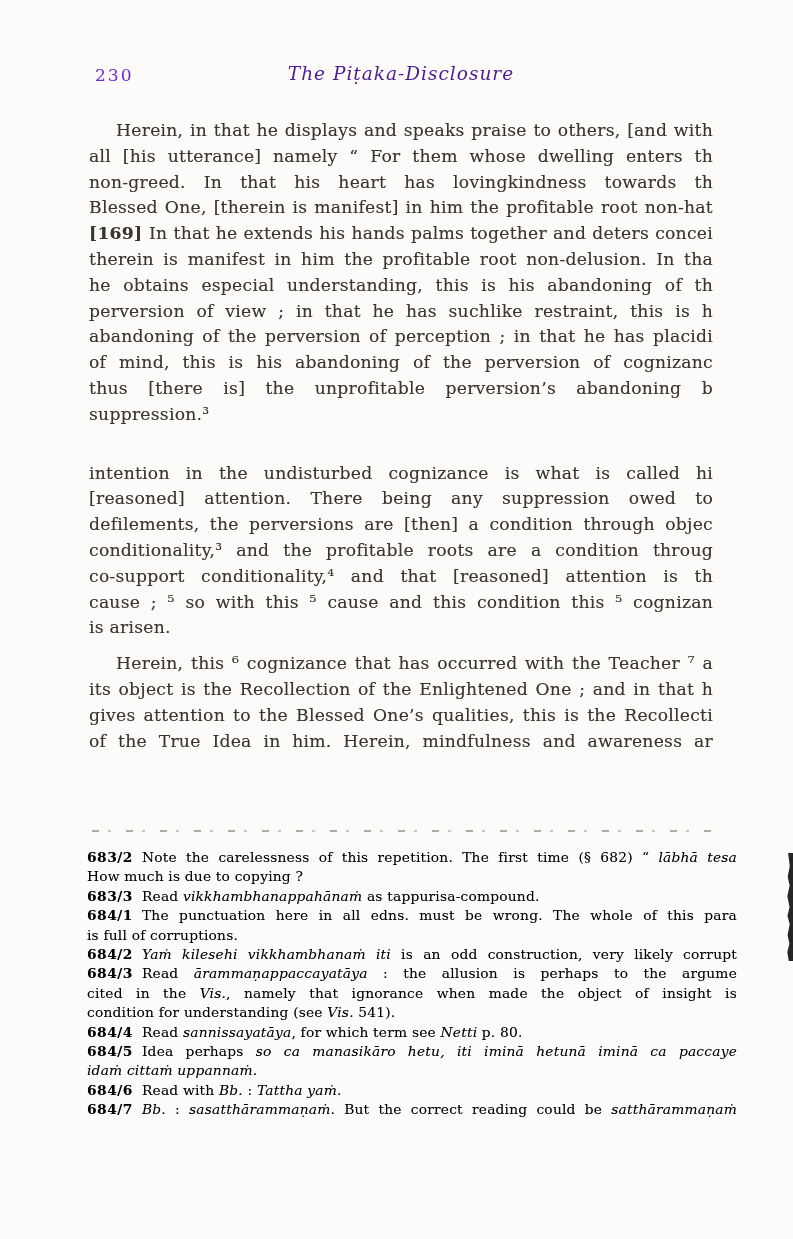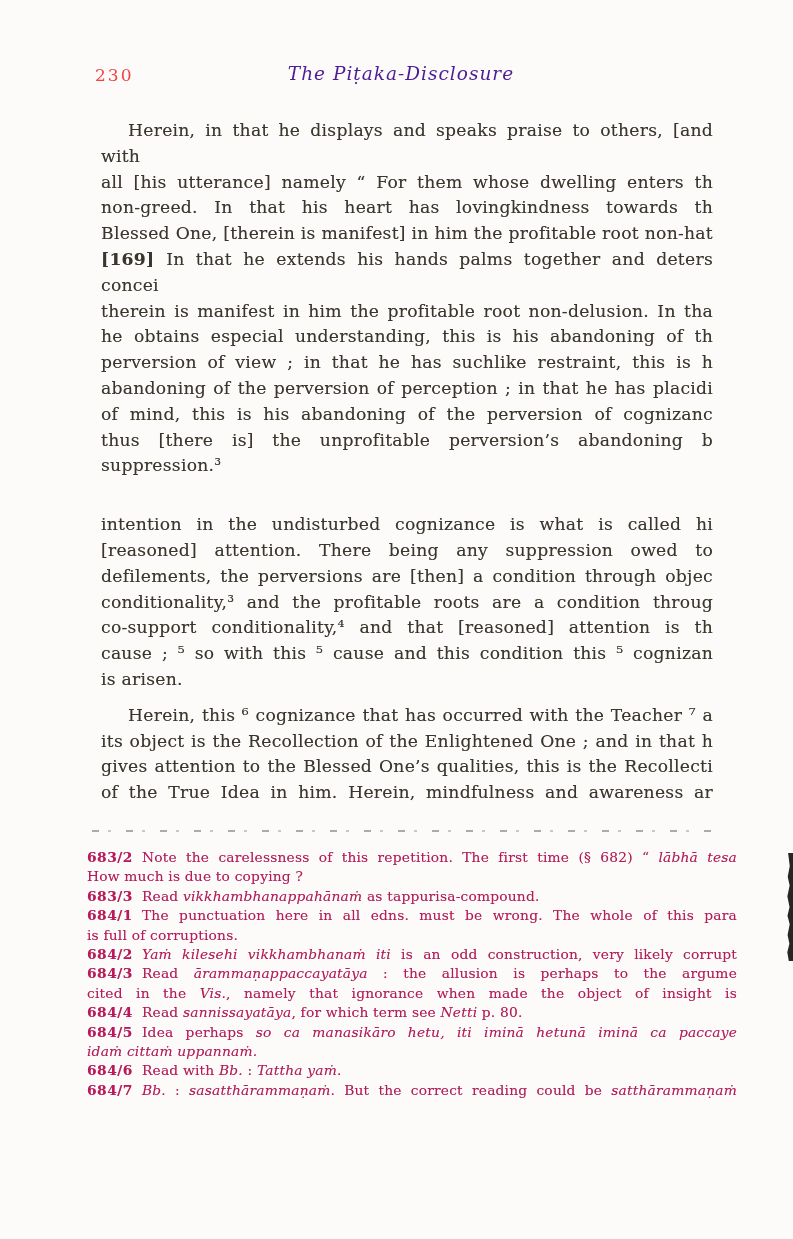--- a/index.html
+++ b/index.html
@@ -7,40 +7,40 @@
     width:793px;height:1239px;
     background:#fcfbf9;
     position:relative;
     overflow:hidden;
     font-family:"DejaVu Serif","Liberation Serif",serif;
     color:#38342c;
   }
   .page{position:absolute;inset:0;}
   
   .hdr{position:absolute;top:63px;left:89px;width:624px;height:26px;}
-  .pageno{position:absolute;left:6px;top:2px;font-size:17px;letter-spacing:2px;color:#ef4444;}
+  .pageno{position:absolute;left:6px;top:2px;font-size:17px;letter-spacing:2px;color:#6d28d9;}
   .rtitle{display:block;text-align:center;font-style:italic;font-size:18.5px;letter-spacing:1px;color:#4c1d95;}
   
   .main{position:absolute;top:118px;left:89px;width:624px;font-size:17.2px;line-height:25.8px;letter-spacing:.25px;}
   .para{margin:0;}
   .para.p2{margin-top:33px;}
   .para.p3{margin-top:10px;}
   .line{text-align:justify;text-align-last:justify;white-space:normal;color:#3a362d;
-        text-shadow:0 0 .5px rgba(72,66,56,.45);margin-left:12px;}
+        text-shadow:0 0 .5px rgba(72,66,56,.45);}
   .line.end{text-align-last:left;}
   .line.indent{text-indent:27px;}
   .b{font-weight:bold;}
   .i{font-style:italic;}
   
   .fnrule{position:absolute;top:830px;left:92px;width:620px;height:2px;
     background:repeating-linear-gradient(to right,
       rgba(110,104,94,.55) 0 7px, rgba(110,104,94,0) 7px 16px,
       rgba(110,104,94,.35) 16px 19px, rgba(110,104,94,0) 19px 34px);}
   
-  .fns{position:absolute;top:848px;left:87px;width:650px;font-size:13.8px;line-height:19.4px;letter-spacing:.2px;color:#be185d;}
+  .fns{position:absolute;top:848px;left:87px;width:650px;font-size:13.8px;line-height:19.4px;letter-spacing:.2px;color:#000000;}
   .fline{text-align:justify;text-align-last:left;text-shadow:0 0 .4px rgba(72,66,56,.4);}
   .fline.j{text-align-last:justify;}
   .fnl{font-weight:bold;margin-right:9px;letter-spacing:.5px;}
   
   .artifact{position:absolute;left:787px;top:853px;width:6px;height:108px;background:#141414;opacity:.93;
     clip-path:polygon(18% 0,100% 0,100% 100%,30% 100%,5% 92%,40% 84%,10% 76%,45% 66%,8% 58%,42% 50%,6% 40%,44% 30%,12% 22%,46% 12%);}
 </style>
 </head>
 <body>
 
@@ -98,20 +98,21 @@
     <div>
       <div class="fline j"><span class="fnl">684/1</span><span>The punctuation here in all edns. must be wrong.  The whole of this para</span></div>
       <div class="fline">is full of corruptions.</div>
     </div>
     <div>
       <div class="fline j"><span class="fnl">684/2</span><span><span class="i">Yaṁ kilesehi vikkhambhanaṁ iti</span><span> is an odd construction, very likely corrupt</span></span></div>
     </div>
     <div>
       <div class="fline j"><span class="fnl">684/3</span><span><span>Read </span><span class="i">ārammaṇappaccayatāya</span><span> :  the allusion is perhaps to the argume</span></span></div>
       <div class="fline j"><span>cited in the </span><span class="i">Vis.</span><span>, namely that ignorance when made the object of insight is</span></div>
+      <div class="fline"><span>condition for understanding (see </span><span class="i">Vis.</span><span> 541).</span></div>
     </div>
     <div>
       <div class="fline"><span class="fnl">684/4</span><span><span>Read </span><span class="i">sannissayatāya</span><span>, for which term see </span><span class="i">Netti</span><span> p. 80.</span></span></div>
     </div>
     <div>
       <div class="fline j"><span class="fnl">684/5</span><span><span>Idea perhaps </span><span class="i">so ca manasikāro hetu, iti iminā hetunā iminā ca paccaye</span></span></div>
       <div class="fline"><span class="i">idaṁ cittaṁ uppannaṁ.</span></div>
     </div>
     <div>
       <div class="fline"><span class="fnl">684/6</span><span><span>Read with </span><span class="i">Bb.</span><span> :  </span><span class="i">Tattha yaṁ.</span></span></div>

